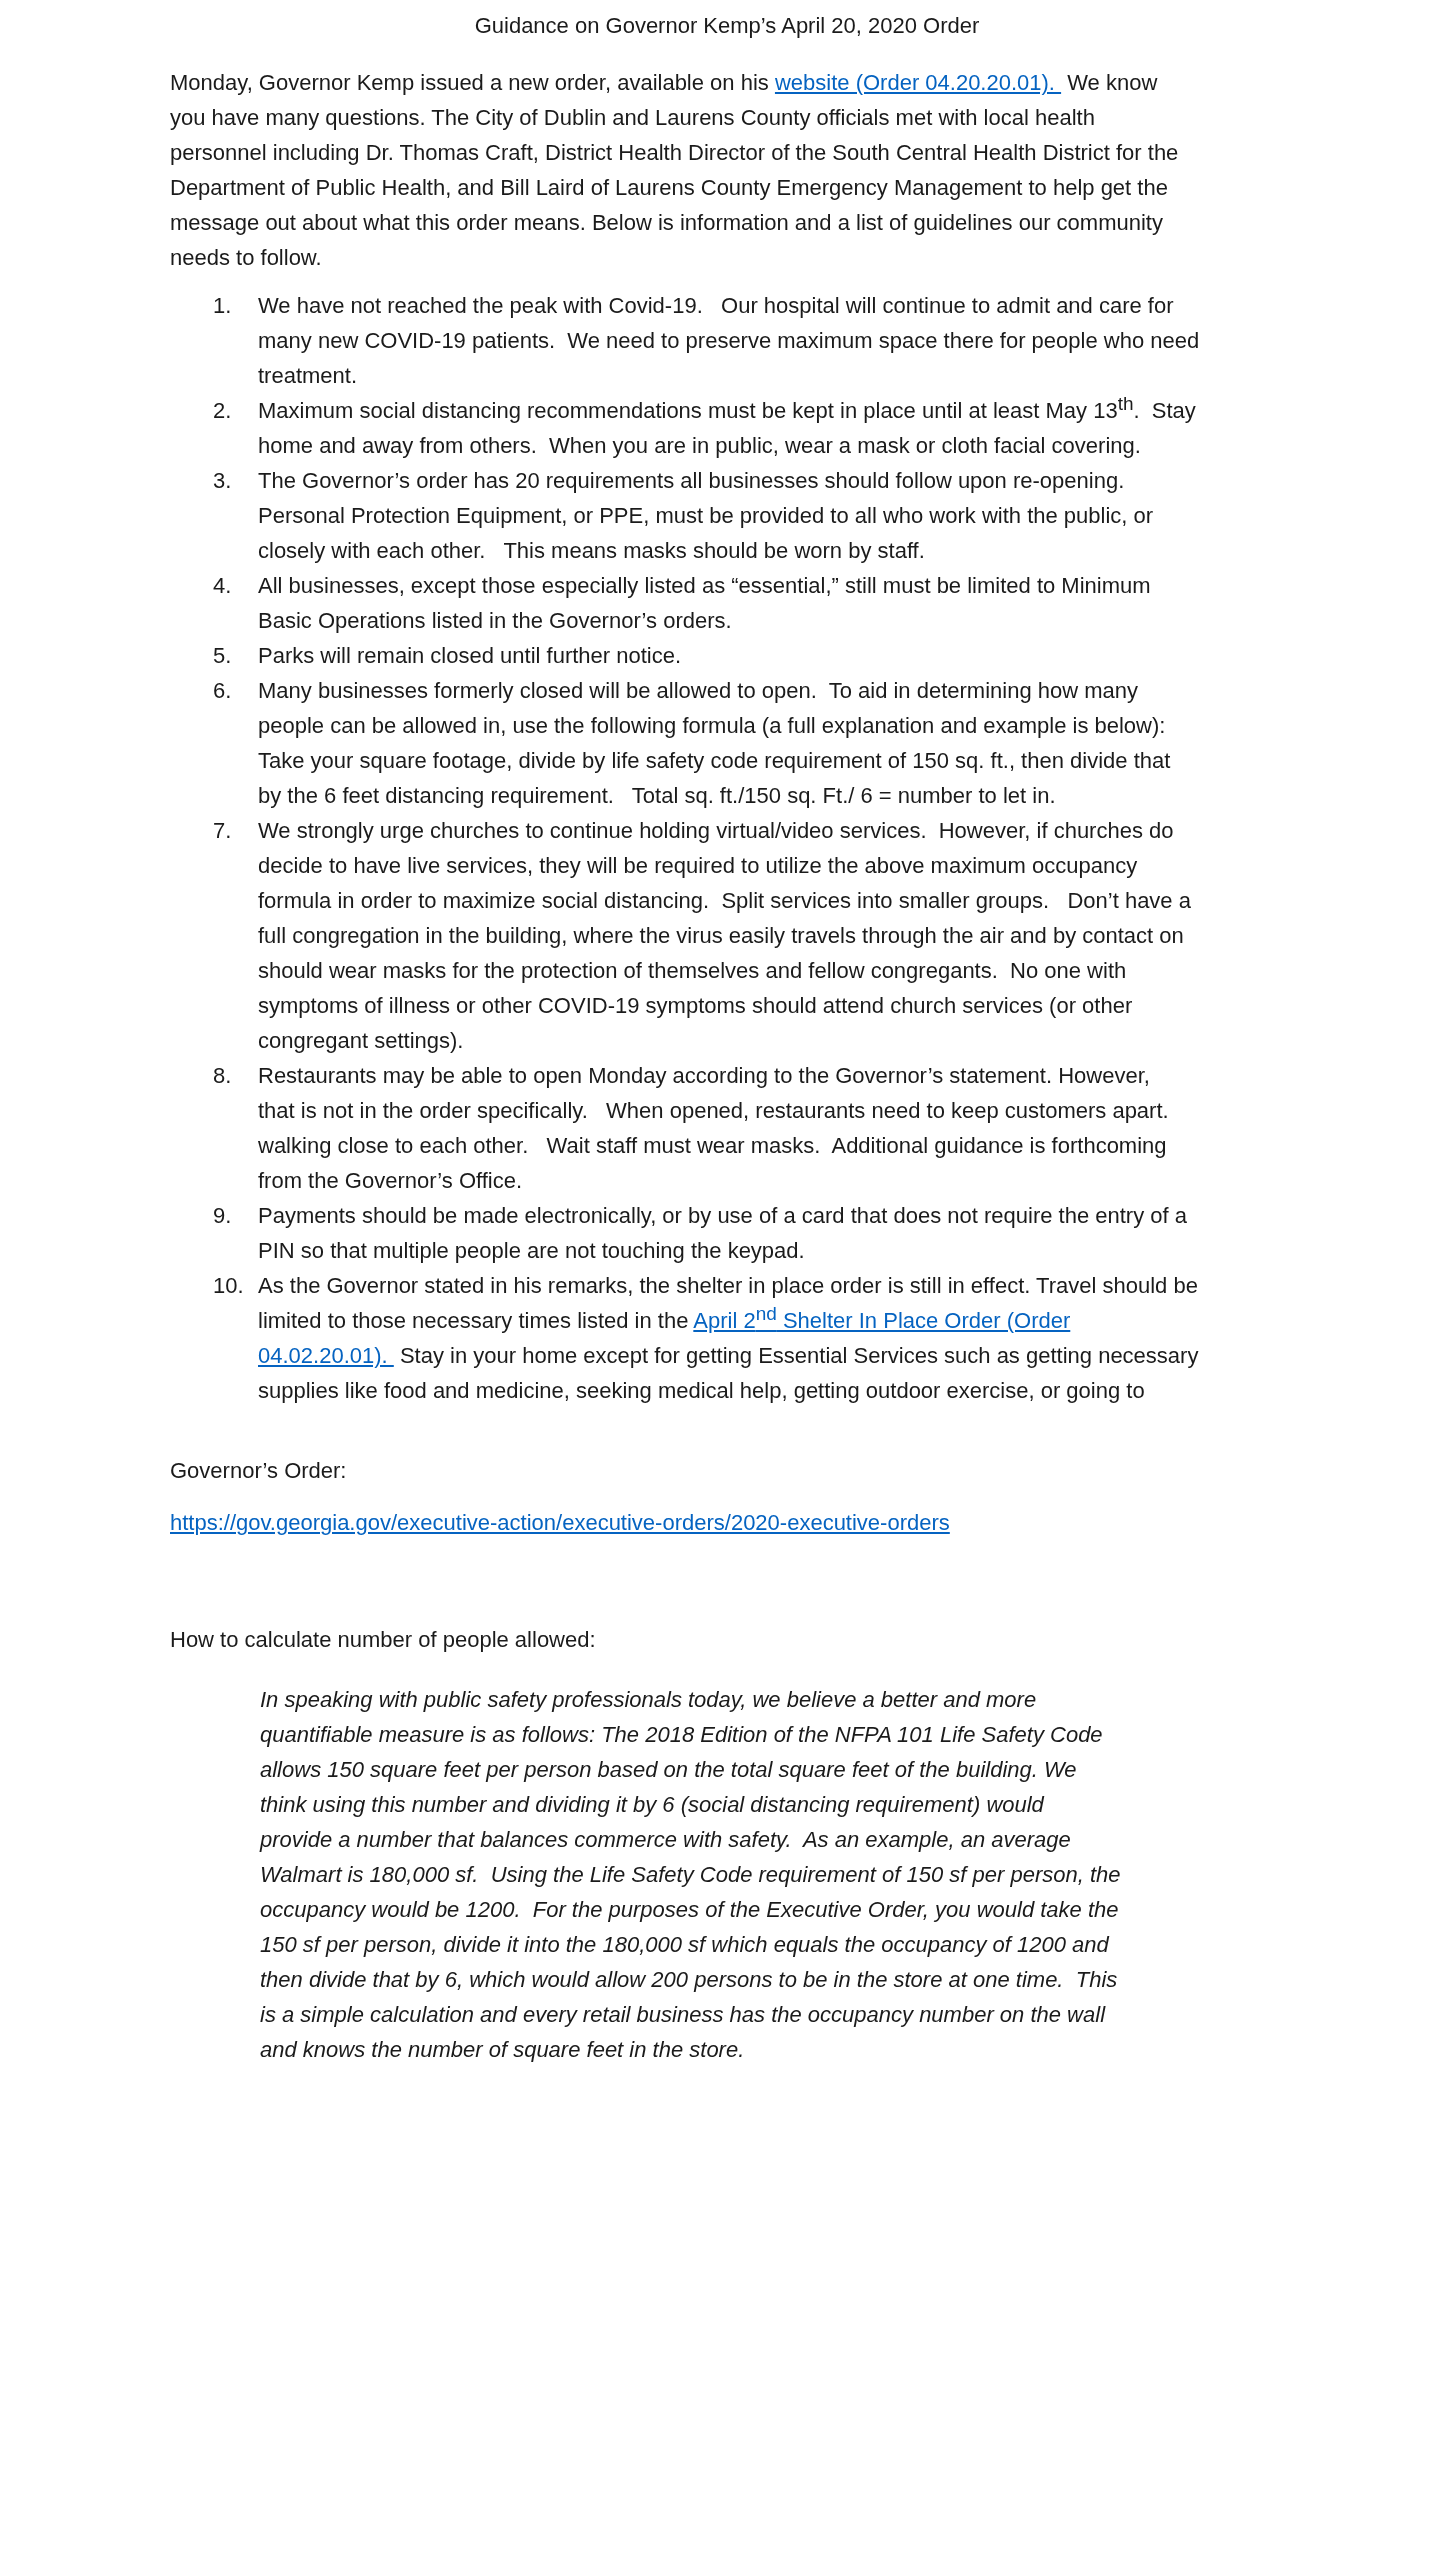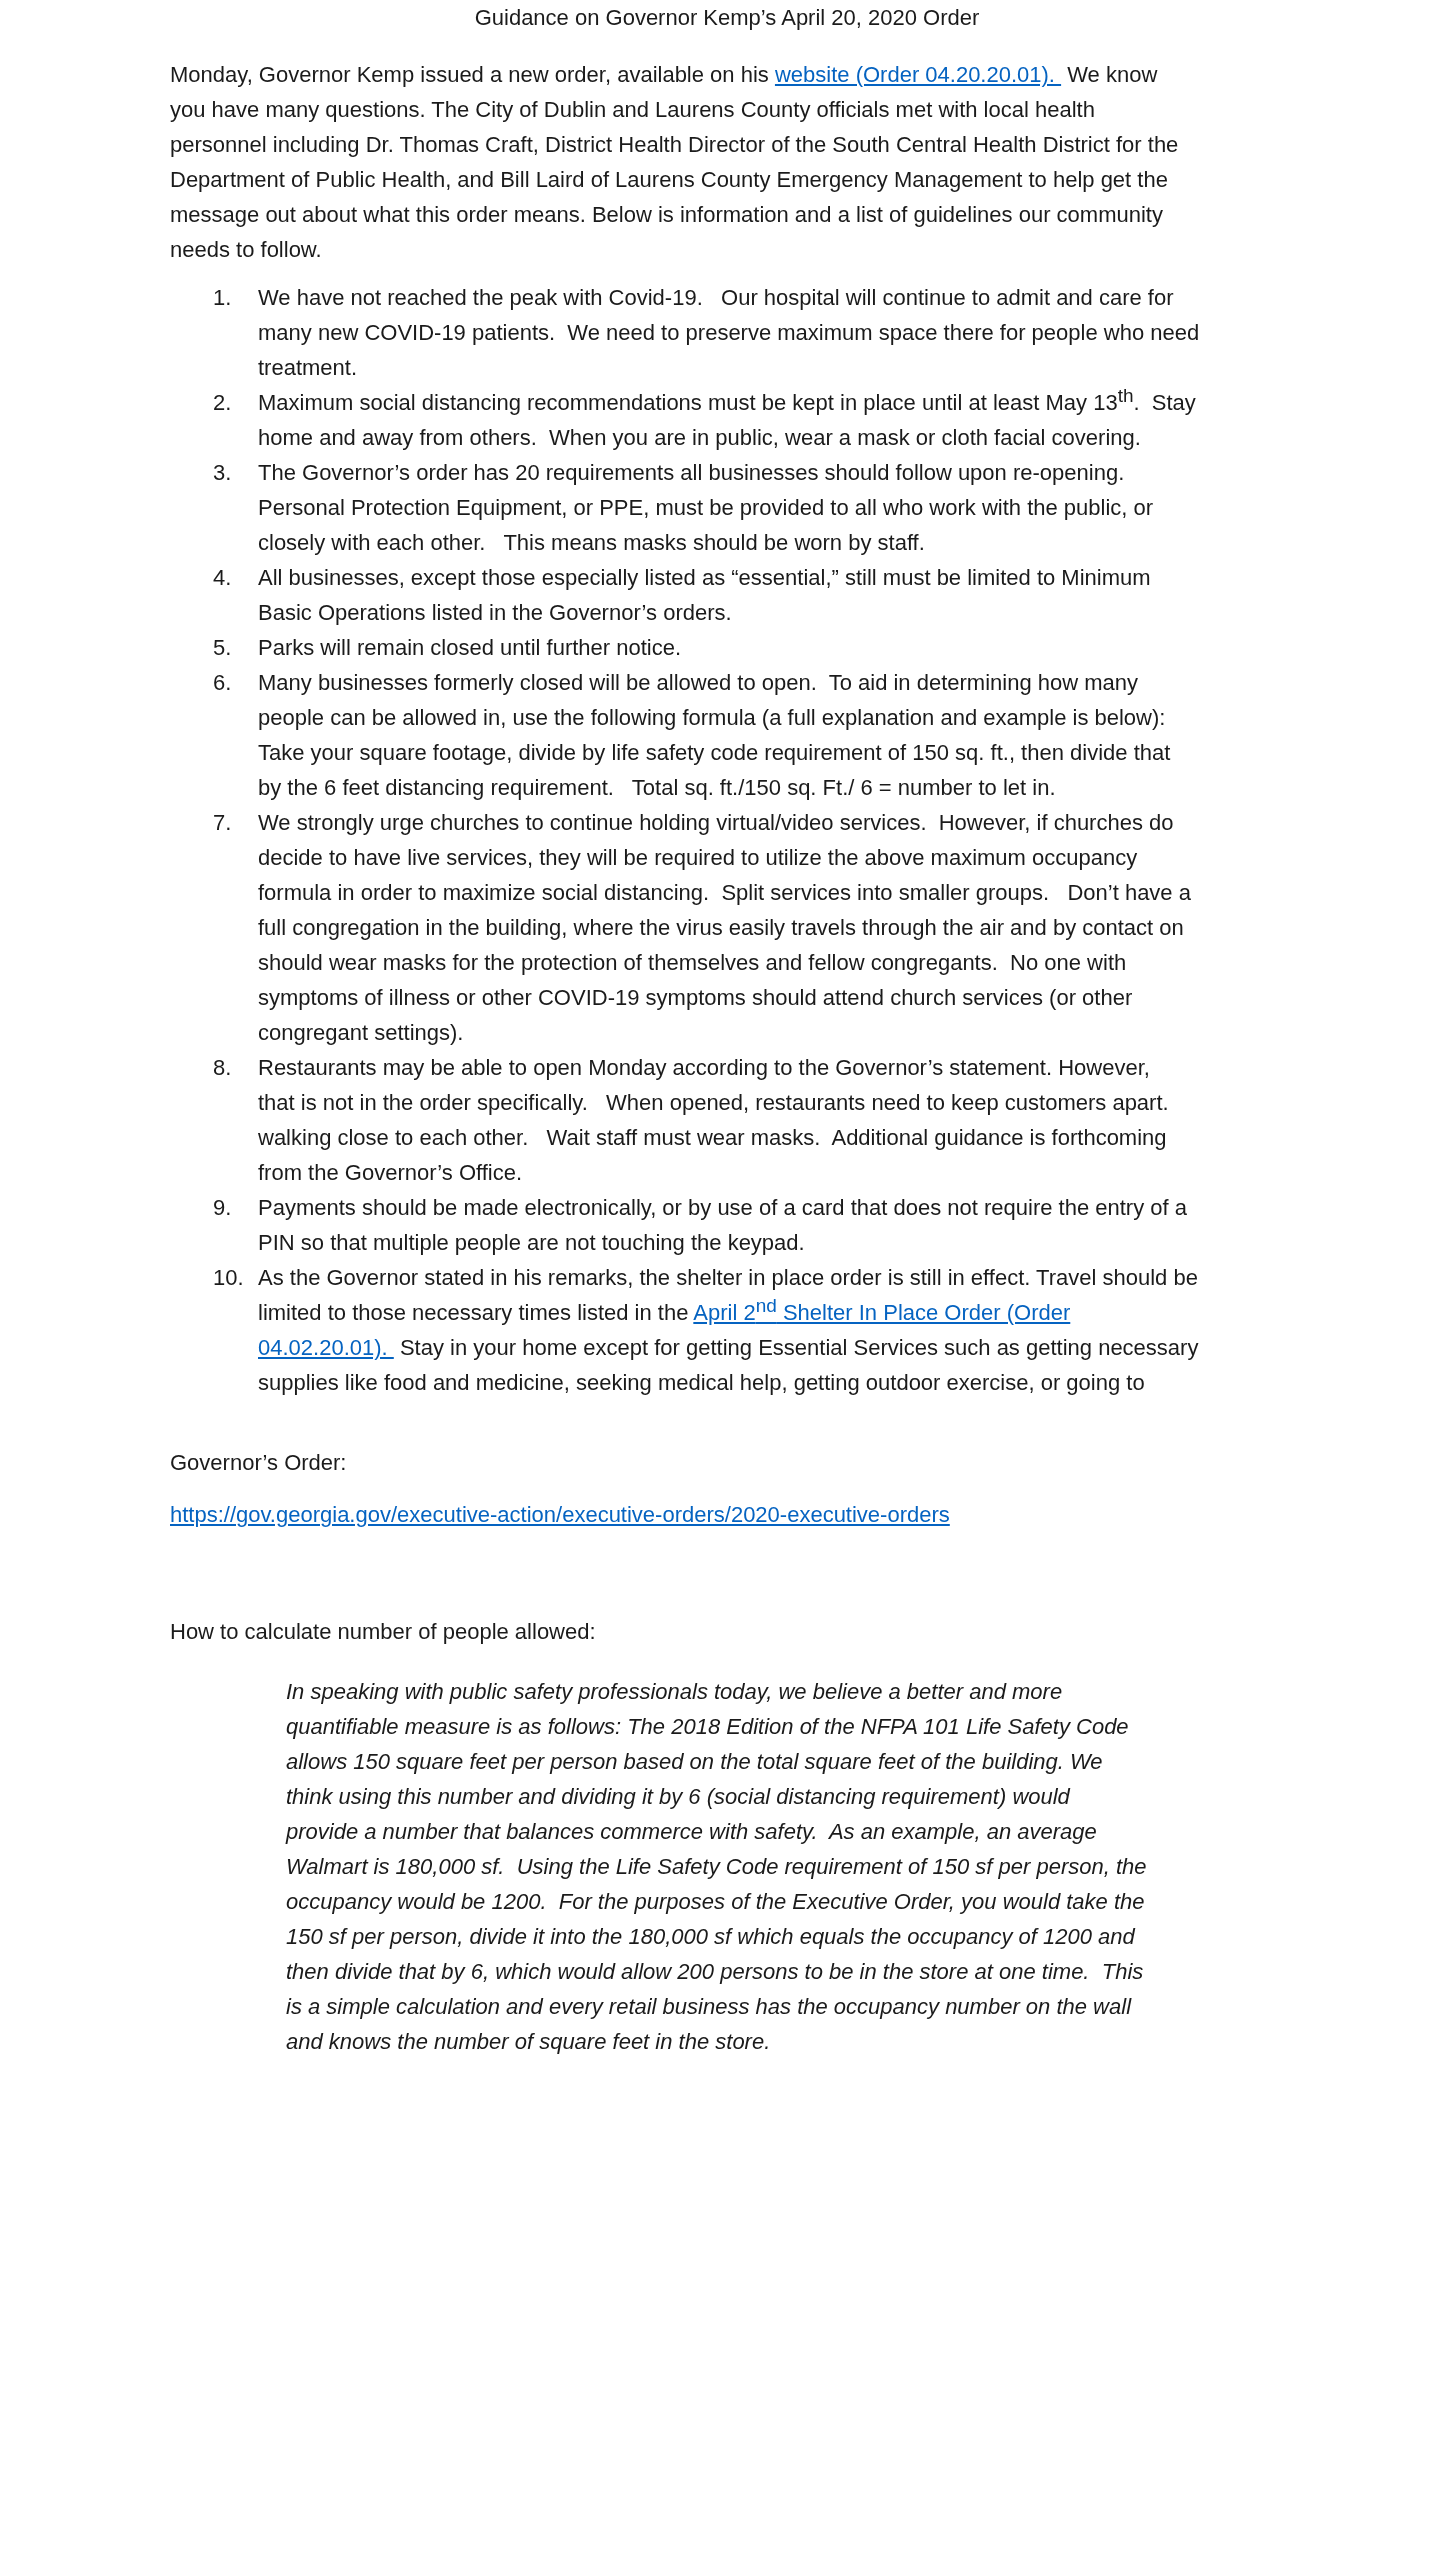--- a/index.html
+++ b/index.html
@@ -8,21 +8,21 @@
     width:1452px;
     height:2576px;
     background:#ffffff;
     overflow:hidden;
     font-family:"Liberation Sans", sans-serif;
     color:#1b1b1b;
   }
   .content{
     position:absolute;
     left:170px;
-    top:0;
+    top:8px;
     width:1114px;
   }
   .para{
     font-size:22px;
     line-height:35px;
     white-space:pre;
   }
   .ln{white-space:pre;}
   .title{
     text-align:center;
@@ -35,21 +35,21 @@
     flex:0 0 45px;
     margin-left:43px;
     white-space:pre;
   }
   .li-body{flex:1 1 auto;min-width:0;}
   .gov-heading{margin-top:45px;}
   .url-line{margin-top:17px;}
   .howto-heading{margin-top:82px;}
   .italic-note{
     margin-top:25px;
-    margin-left:116px;
+    margin-left:90px;
     font-style:italic;
   }
   a.lnk{
     color:#0563C1;
     cursor:pointer;
   }
   sup{
     font-size:19px;
     line-height:0;
     vertical-align:super;

